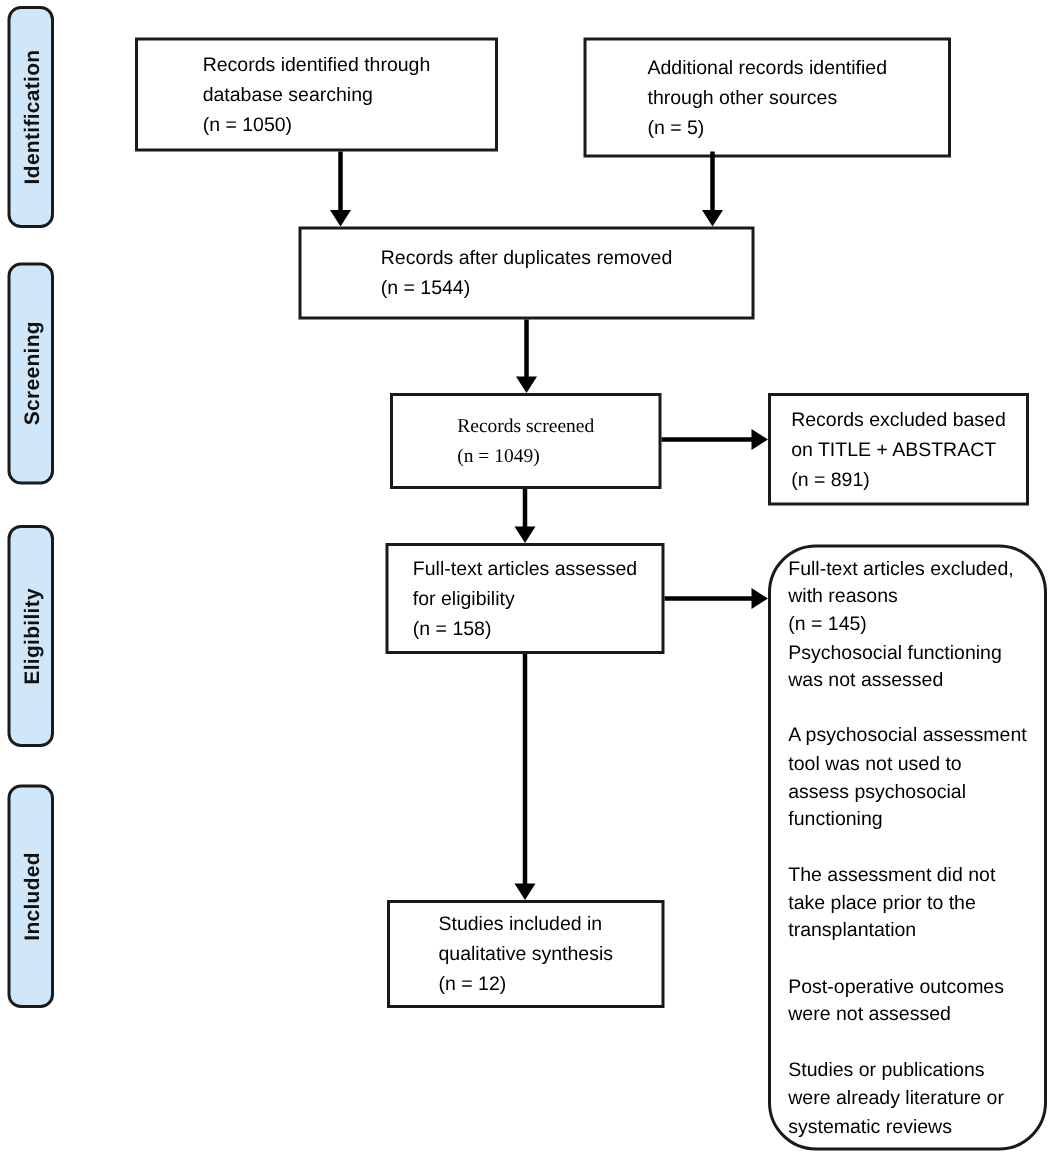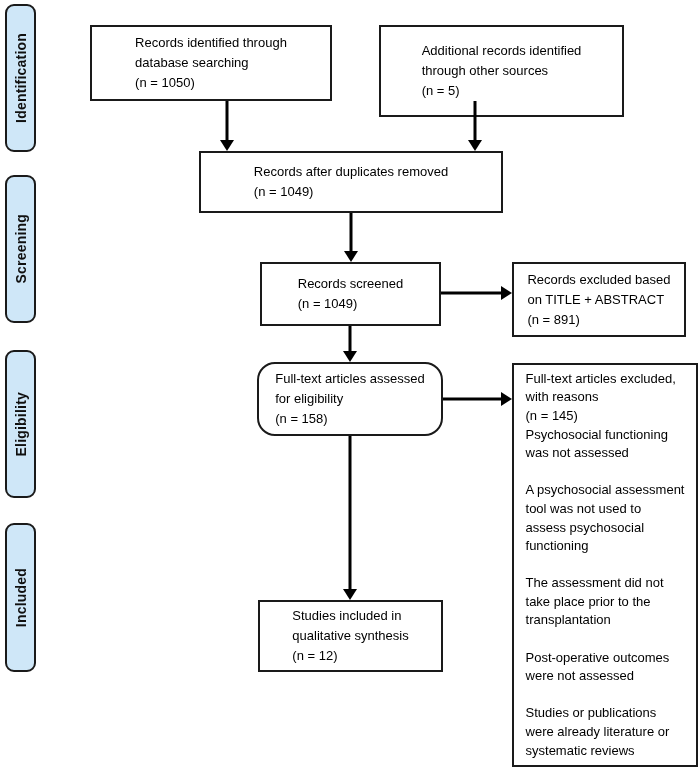--- a/index.html
+++ b/index.html
@@ -53,26 +53,26 @@
     align-items: center;
     justify-content: center;
     text-align: left;
     font-size: 13px;
     line-height: 20px;
     color: #000000;
     white-space: pre-line;
     padding: 2px 5px;
   }
   #box-records-identified   { left: 90px;  top: 25px;  width: 242px; height: 76px;  }
-  #box-additional-records   { left: 379px; top: 25px;  width: 245px; height: 92px;  }
+  #box-additional-records   { left: 389px; top: 25px;  width: 245px; height: 80px;  }
   #box-after-duplicates     { left: 199px; top: 151px; width: 304px; height: 62px;  }
-  #box-records-screened     { left: 260px; top: 262px; width: 181px; height: 64px;  }
+  #box-records-screened     { left: 260px; top: 262px; width: 181px; height: 64px; font-family: Liberation Serif, serif;  }
   #box-excluded-title       { left: 512px; top: 262px; width: 174px; height: 75px;  }
-  #box-fulltext-assessed    { left: 257px; top: 362px; width: 186px; height: 74px; border-radius: 18px;  }
-  #box-fulltext-excluded    { left: 512px; top: 363px; width: 186px; height: 404px; line-height: 18.6px; }
+  #box-fulltext-assessed    { left: 257px; top: 362px; width: 186px; height: 74px;  }
+  #box-fulltext-excluded    { left: 512px; top: 363px; width: 186px; height: 404px; line-height: 18.6px; border-radius: 32px; }
   #box-studies-included     { left: 258px; top: 600px; width: 185px; height: 72px;  }
 
   
   .arrow-v { position: absolute; width: 14px; }
   .arrow-v .line {
     position: absolute; left: 50%; transform: translateX(-50%);
     top: 0; bottom: 9px; width: 3px; background: #000;
   }
   .arrow-v .head {
     position: absolute; bottom: 0; left: 50%; transform: translateX(-50%);
@@ -119,21 +119,21 @@
     <span>Included</span>
   </div>
 
   <div class="fbox" id="box-records-identified">Records identified through
 database searching
 (n = 1050)</div>
   <div class="fbox" id="box-additional-records">Additional records identified
 through other sources
 (n = 5)</div>
   <div class="fbox" id="box-after-duplicates">Records after duplicates removed
-(n = 1049)</div>
+(n = 1544)</div>
   <div class="fbox" id="box-records-screened">Records screened
 (n = 1049)</div>
   <div class="fbox" id="box-excluded-title">Records excluded based
 on TITLE + ABSTRACT
 (n = 891)</div>
   <div class="fbox" id="box-fulltext-assessed">Full-text articles assessed
 for eligibility
 (n = 158)</div>
   <div class="fbox" id="box-fulltext-excluded">Full-text articles excluded,
 with reasons

